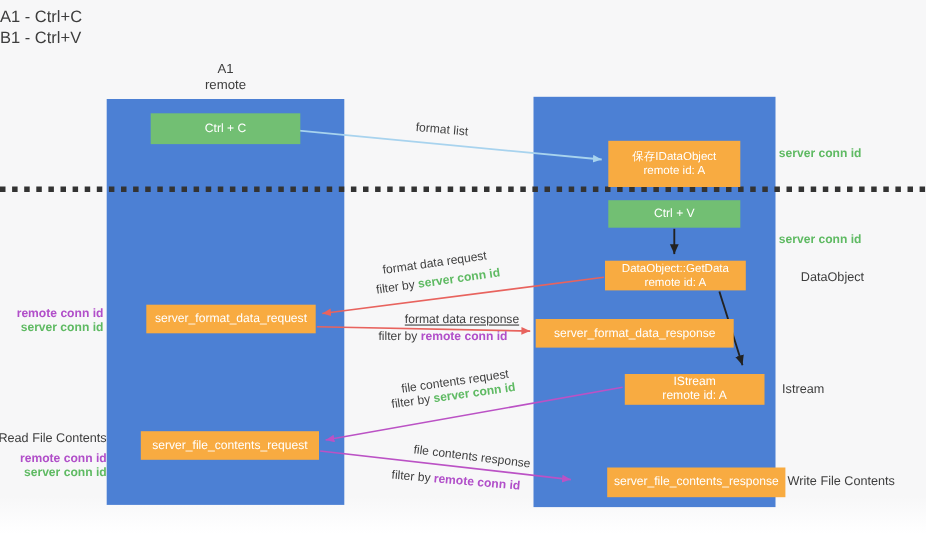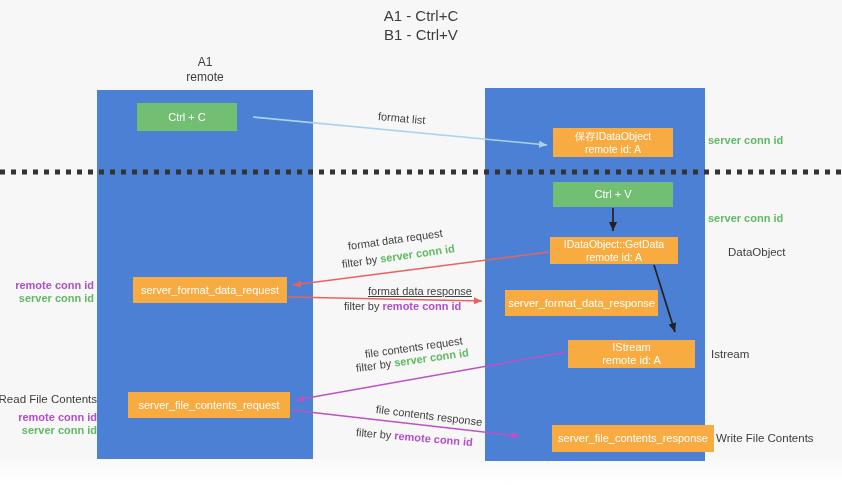--- a/index.html
+++ b/index.html
@@ -6,21 +6,21 @@
   .canvas{
     position:relative;
     width:842px;height:485px;
     background:linear-gradient(180deg,var(--background) 0%,var(--background) 93%,#ffffff 100%);
     font-family:"Liberation Sans",sans-serif;
     overflow:hidden;
     color:var(--text_dark);
   }
   .abs{position:absolute;}
   .title{
-    left:0;top:6px;width:842px;text-align:center;
+    left:0;top:6px;width:842px;
     font-size:15px;line-height:19px;color:var(--text_dark);
   }
   .lane-header{top:55px;text-align:center;font-size:12px;line-height:15px;color:var(--text_dark);z-index:3;}
   .lane{background:var(--column_blue);z-index:1;}
   .lane-a1{left:97px;top:90px;width:216px;height:369px;}
   .lane-b1{left:485px;top:88px;width:220px;height:373px;}
   .node{
     z-index:3;display:flex;align-items:center;justify-content:center;
     color:var(--box_text);font-size:11px;text-align:center;line-height:13px;
   }
@@ -84,41 +84,41 @@
 
     <line x1="549" y1="252" x2="293" y2="285" style="stroke:var(--arrow_red)" stroke-width="1.5" marker-end="url(#m-red)"></line>
 
     <line x1="288" y1="297" x2="482" y2="301" style="stroke:var(--arrow_red)" stroke-width="1.5" marker-end="url(#m-red)"></line>
 
     <line x1="566" y1="352" x2="296" y2="400" style="stroke:var(--arrow_purple)" stroke-width="1.5" marker-end="url(#m-purple)"></line>
 
     <line x1="291" y1="410" x2="519" y2="436" style="stroke:var(--arrow_purple)" stroke-width="1.5" marker-end="url(#m-purple)"></line>
   </svg>
 
-  <div class="abs node green-node" style="left:137px;top:103px;width:100px;height:28px;text-align:right;">Ctrl + C</div>
+  <div class="abs node green-node" style="left:137px;top:103px;width:136px;height:28px;text-align:right;">Ctrl + C</div>
 
-  <div class="abs node orange-node small" style="left:553px;top:128px;width:120px;height:29px;">
+  <div class="abs node orange-node small" style="left:553px;top:128px;width:120px;height:42px;">
     <div>
       <div>保存IDataObject</div>
       <div>remote id: A</div>
     </div>
   </div>
 
   <div class="abs node green-node" style="left:553px;top:182px;width:120px;height:25px;">Ctrl + V</div>
 
   <div class="abs node orange-node small" style="left:550px;top:237px;width:128px;height:27px;">
     <div>
-      <div>IDataObject::GetData</div>
+      <div>DataObject::GetData</div>
       <div>remote id: A</div>
     </div>
   </div>
 
   <div class="abs node orange-node" style="left:133px;top:277px;width:154px;height:26px;">server_format_data_request</div>
 
-  <div class="abs node orange-node" style="left:505px;top:290px;width:153px;height:26px;">server_format_data_response</div>
+  <div class="abs node orange-node" style="left:487px;top:290px;width:180px;height:26px;">server_format_data_response</div>
 
   <div class="abs node orange-node" style="left:568px;top:340px;width:127px;height:28px;">
     <div>
       <div>IStream</div>
       <div>remote id: A</div>
     </div>
   </div>
 
   <div class="abs node orange-node" style="left:128px;top:392px;width:162px;height:26px;">server_file_contents_request</div>
 

